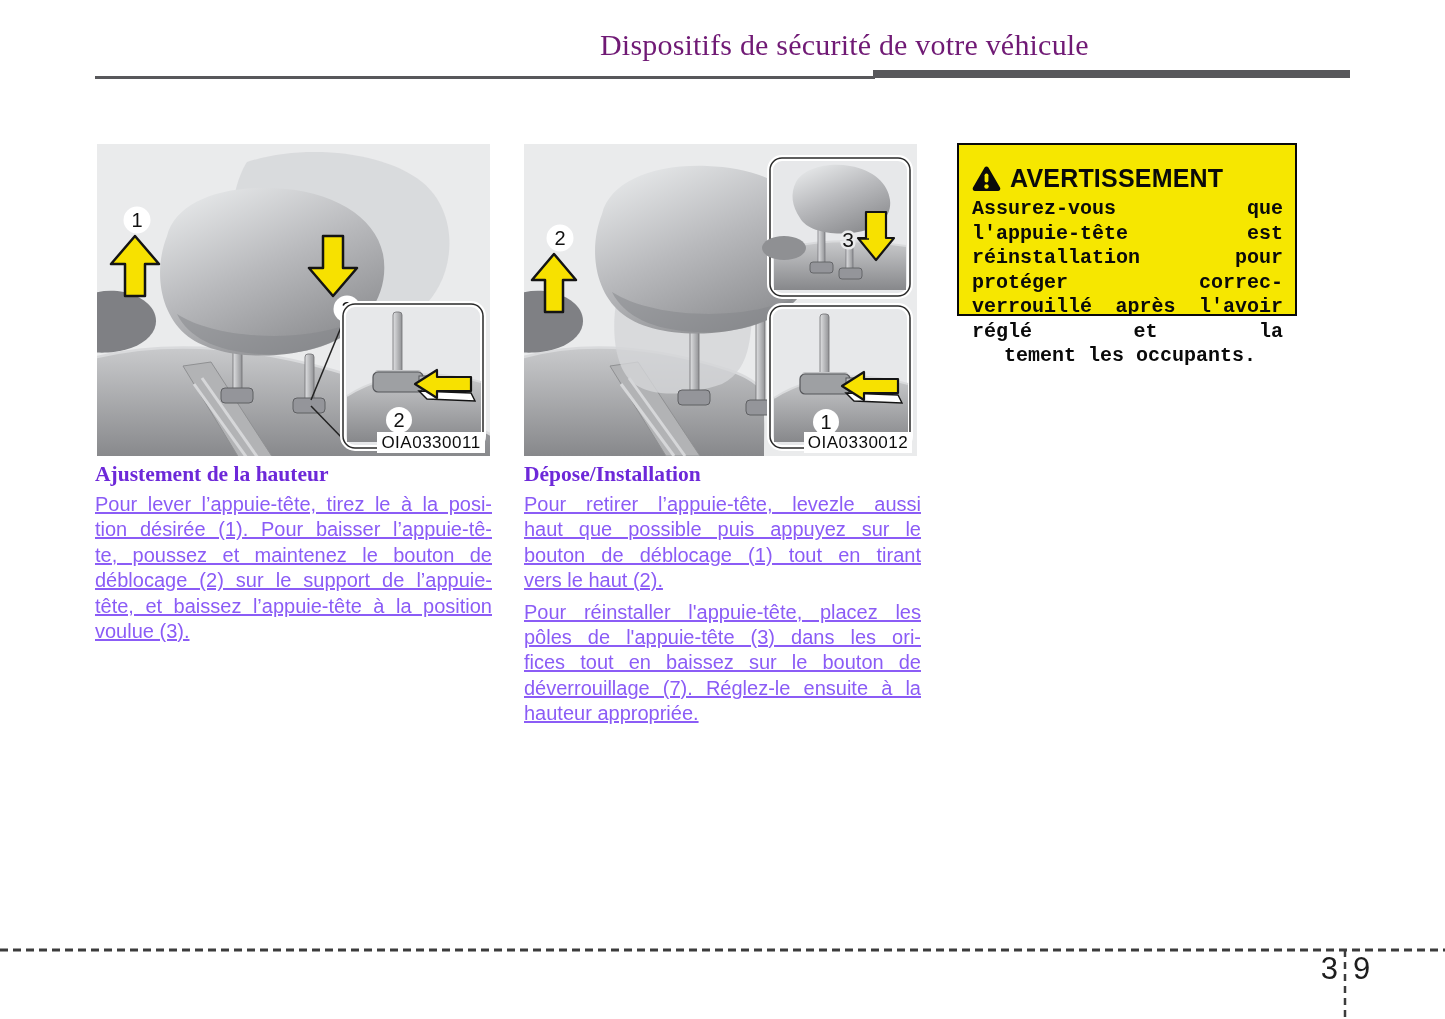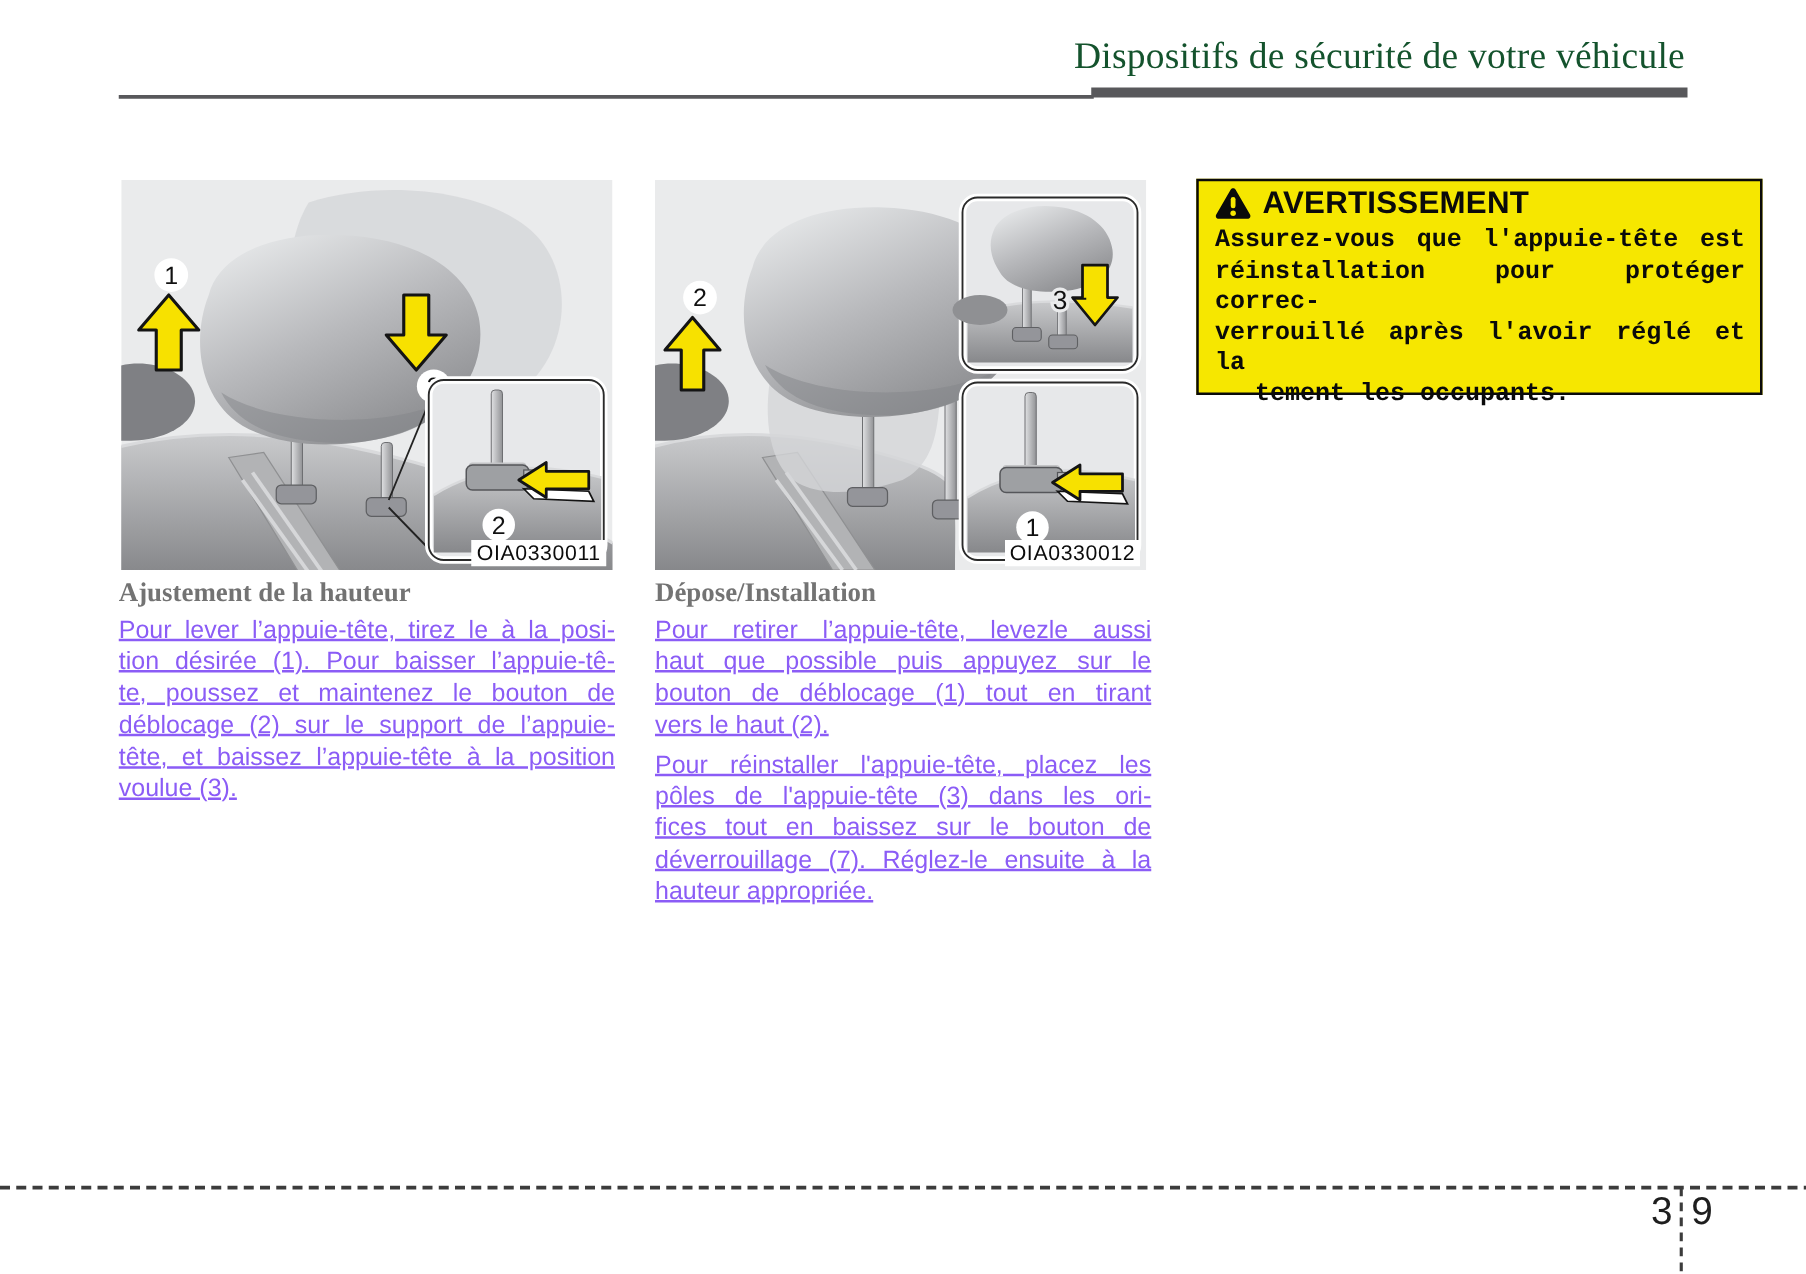--- a/index.html
+++ b/index.html
@@ -3,49 +3,49 @@
 <meta charset="utf-8">
 <style>
   html,body { margin:0; padding:0; background:#ffffff; }
   .page {
     position:relative; width:1445px; height:1019px; background:#ffffff;
     font-family:"Liberation Sans", sans-serif; overflow:hidden;
   }
   
   .page-title {
     position:absolute; top:28px; left:600px; width:748px;
-    text-align:right; font-family:"Liberation Serif", serif;
-    font-size:30px; color:#14532d; letter-spacing:0.2px;
+    text-align:left; font-family:"Liberation Serif", serif;
+    font-size:30px; color:#701a75; letter-spacing:0.2px;
   }
   .title-bar-thick { position:absolute; left:873px; top:70px; width:477px; height:8px; background:#58585b; }
   .title-bar-thin  { position:absolute; left:95px;  top:76px; width:780px; height:2.5px; background:#58585b; }
   
   .figure { position:absolute; width:393px; height:312px; }
   #figure1 { left:97px;  top:144px; }
   #figure2 { left:524px; top:144px; }
   
   .warning-box {
-    position:absolute; left:957px; top:143px; width:453px; height:173px;
+    position:absolute; left:957px; top:143px; width:340px; height:173px;
     background:#f6e700; border:2px solid #0a0a0a; box-sizing:border-box;
-    padding:3px 12px 0 13px;
+    padding:19px 12px 0 13px;
   }
   .warning-title-row { display:flex; align-items:center; gap:9px; margin-bottom:4px; }
   .warning-title { font-size:25px; font-weight:bold; color:#0a0a0a; letter-spacing:0.2px; }
   .warning-line {
     font-size:20px; font-weight:bold; color:#0a0a0a; line-height:24.5px;
     text-align:justify; text-align-last:justify;font-family:Liberation Mono, monospace;
   }
   .warning-line.last { text-align-last:left;margin-left:32px; }
   
   .text-col { position:absolute; top:462px; width:397px; color:#161616; }
   #col-left  { left:95px; }
   #col-right { left:524px; }
   .section-heading {
     font-family:"Liberation Serif", serif; font-weight:bold;
-    font-size:21.5px; color:#737373; margin:0 0 5px 0;
+    font-size:21.5px; color:#6d28d9; margin:0 0 5px 0;
   }
   .body-line {
     font-size:20px; line-height:25.4px; color:#8b5cf6;
     text-align:justify; text-align-last:justify;text-decoration:underline;
   }
   .body-line.last { text-align-last:left; }
   .para-gap { height:6px; }
   
   .footer-lines { position:absolute; left:0; top:940px; width:1445px; height:79px; }
   .page-num {

